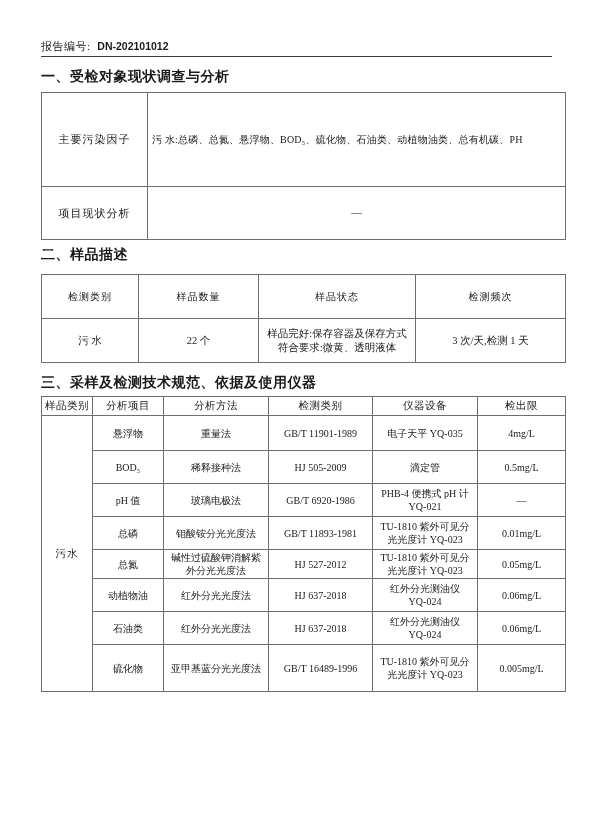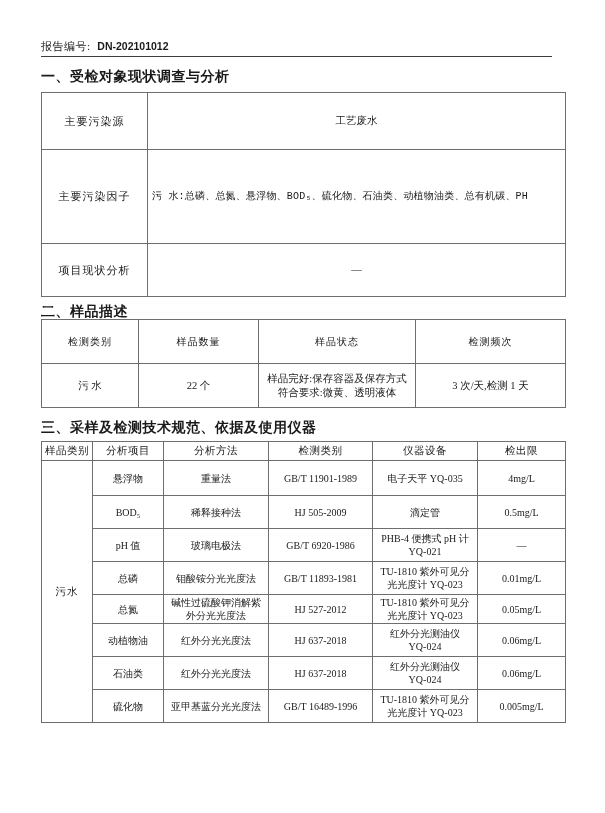--- a/index.html
+++ b/index.html
@@ -33,21 +33,21 @@
   }
   
   .sec-title {
     font-size: 14px;
     font-weight: bold;
     letter-spacing: 0.5px;
     line-height: 14px;
     margin: 0;
   }
   .sec-title.t1 { margin: 13px 0 8px 0; }
-  .sec-title.t2 { margin: 8px 0 0 0; }
+  .sec-title.t2 { margin: 8px 0 12px 0; }
   .sec-title.t3 { margin: 13px 0 6px 0; }
   
   table {
     border-collapse: collapse;
     table-layout: fixed;
     width: 524px;
   }
   td, th {
     border: 1px solid #6e6e6e;
     font-weight: normal;
@@ -66,41 +66,40 @@
   .tbl1 tr.r0 { height: 57px; }
   .tbl1 tr.r1 { height: 94px; }
   .tbl1 tr.r2 { height: 53px; }
   .tbl1 td.lbl { letter-spacing: 1px; font-size: 11px; }
   .tbl1 td.factors {
     text-align: left;
     padding: 1px 4px;
     font-size: 10px;
     white-space: nowrap;
     letter-spacing: 0.2px;
-    font-family: Liberation Mono, monospace;
   }
   
   .tbl2 col.c0 { width: 97px; }
   .tbl2 col.c1 { width: 120px; }
   .tbl2 col.c2 { width: 157px; }
   .tbl2 col.c3 { width: 150px; }
   .tbl2 tr { height: 44px; }
   .tbl2 th { letter-spacing: 1px; font-size: 10px; }
   
   .tbl3 col.c0 { width: 51px; }
   .tbl3 col.c1 { width: 71px; }
   .tbl3 col.c2 { width: 105px; }
   .tbl3 col.c3 { width: 104px; }
   .tbl3 col.c4 { width: 105px; }
   .tbl3 col.c5 { width: 88px; }
   .tbl3 thead tr { height: 19px; }
   .tbl3 tbody tr { height: 33px; }
   .tbl3 tbody tr:nth-child(1) { height: 35px; }
   .tbl3 tbody tr:nth-child(5) { height: 28px; }
-  .tbl3 tbody tr:nth-child(8) { height: 33px; }
+  .tbl3 tbody tr:nth-child(8) { height: 47px; }
   .tbl3 th { font-size: 10.5px; letter-spacing: 0.5px; padding: 1px 2px; }
   .tbl3 td { font-size: 10px; padding: 1px 2px; }
   .tbl3 td.sample-type { font-size: 10.5px; letter-spacing: 1px; }
 </style>
 </head>
 <body>
 
 <div class="page">
 
   <div class="report-line">
@@ -109,24 +108,20 @@
   </div>
 
   <div class="sec-title t1">一、受检对象现状调查与分析</div>
 
   <table class="tbl1">
     <colgroup>
         <col class="c0">
         <col class="c1">
       </colgroup>
     <tbody>
-      <tr class="r0">
-        <td class="lbl">主要污染源</td>
-        <td>工艺废水</td>
-      </tr>
       <tr class="r1">
         <td class="lbl">主要污染因子</td>
         <td class="factors">污 水:总磷、总氮、悬浮物、BOD₅、硫化物、石油类、动植物油类、总有机碳、PH</td>
       </tr>
       <tr class="r2">
         <td class="lbl">项目现状分析</td>
         <td>—</td>
       </tr>
     </tbody>
   </table>

